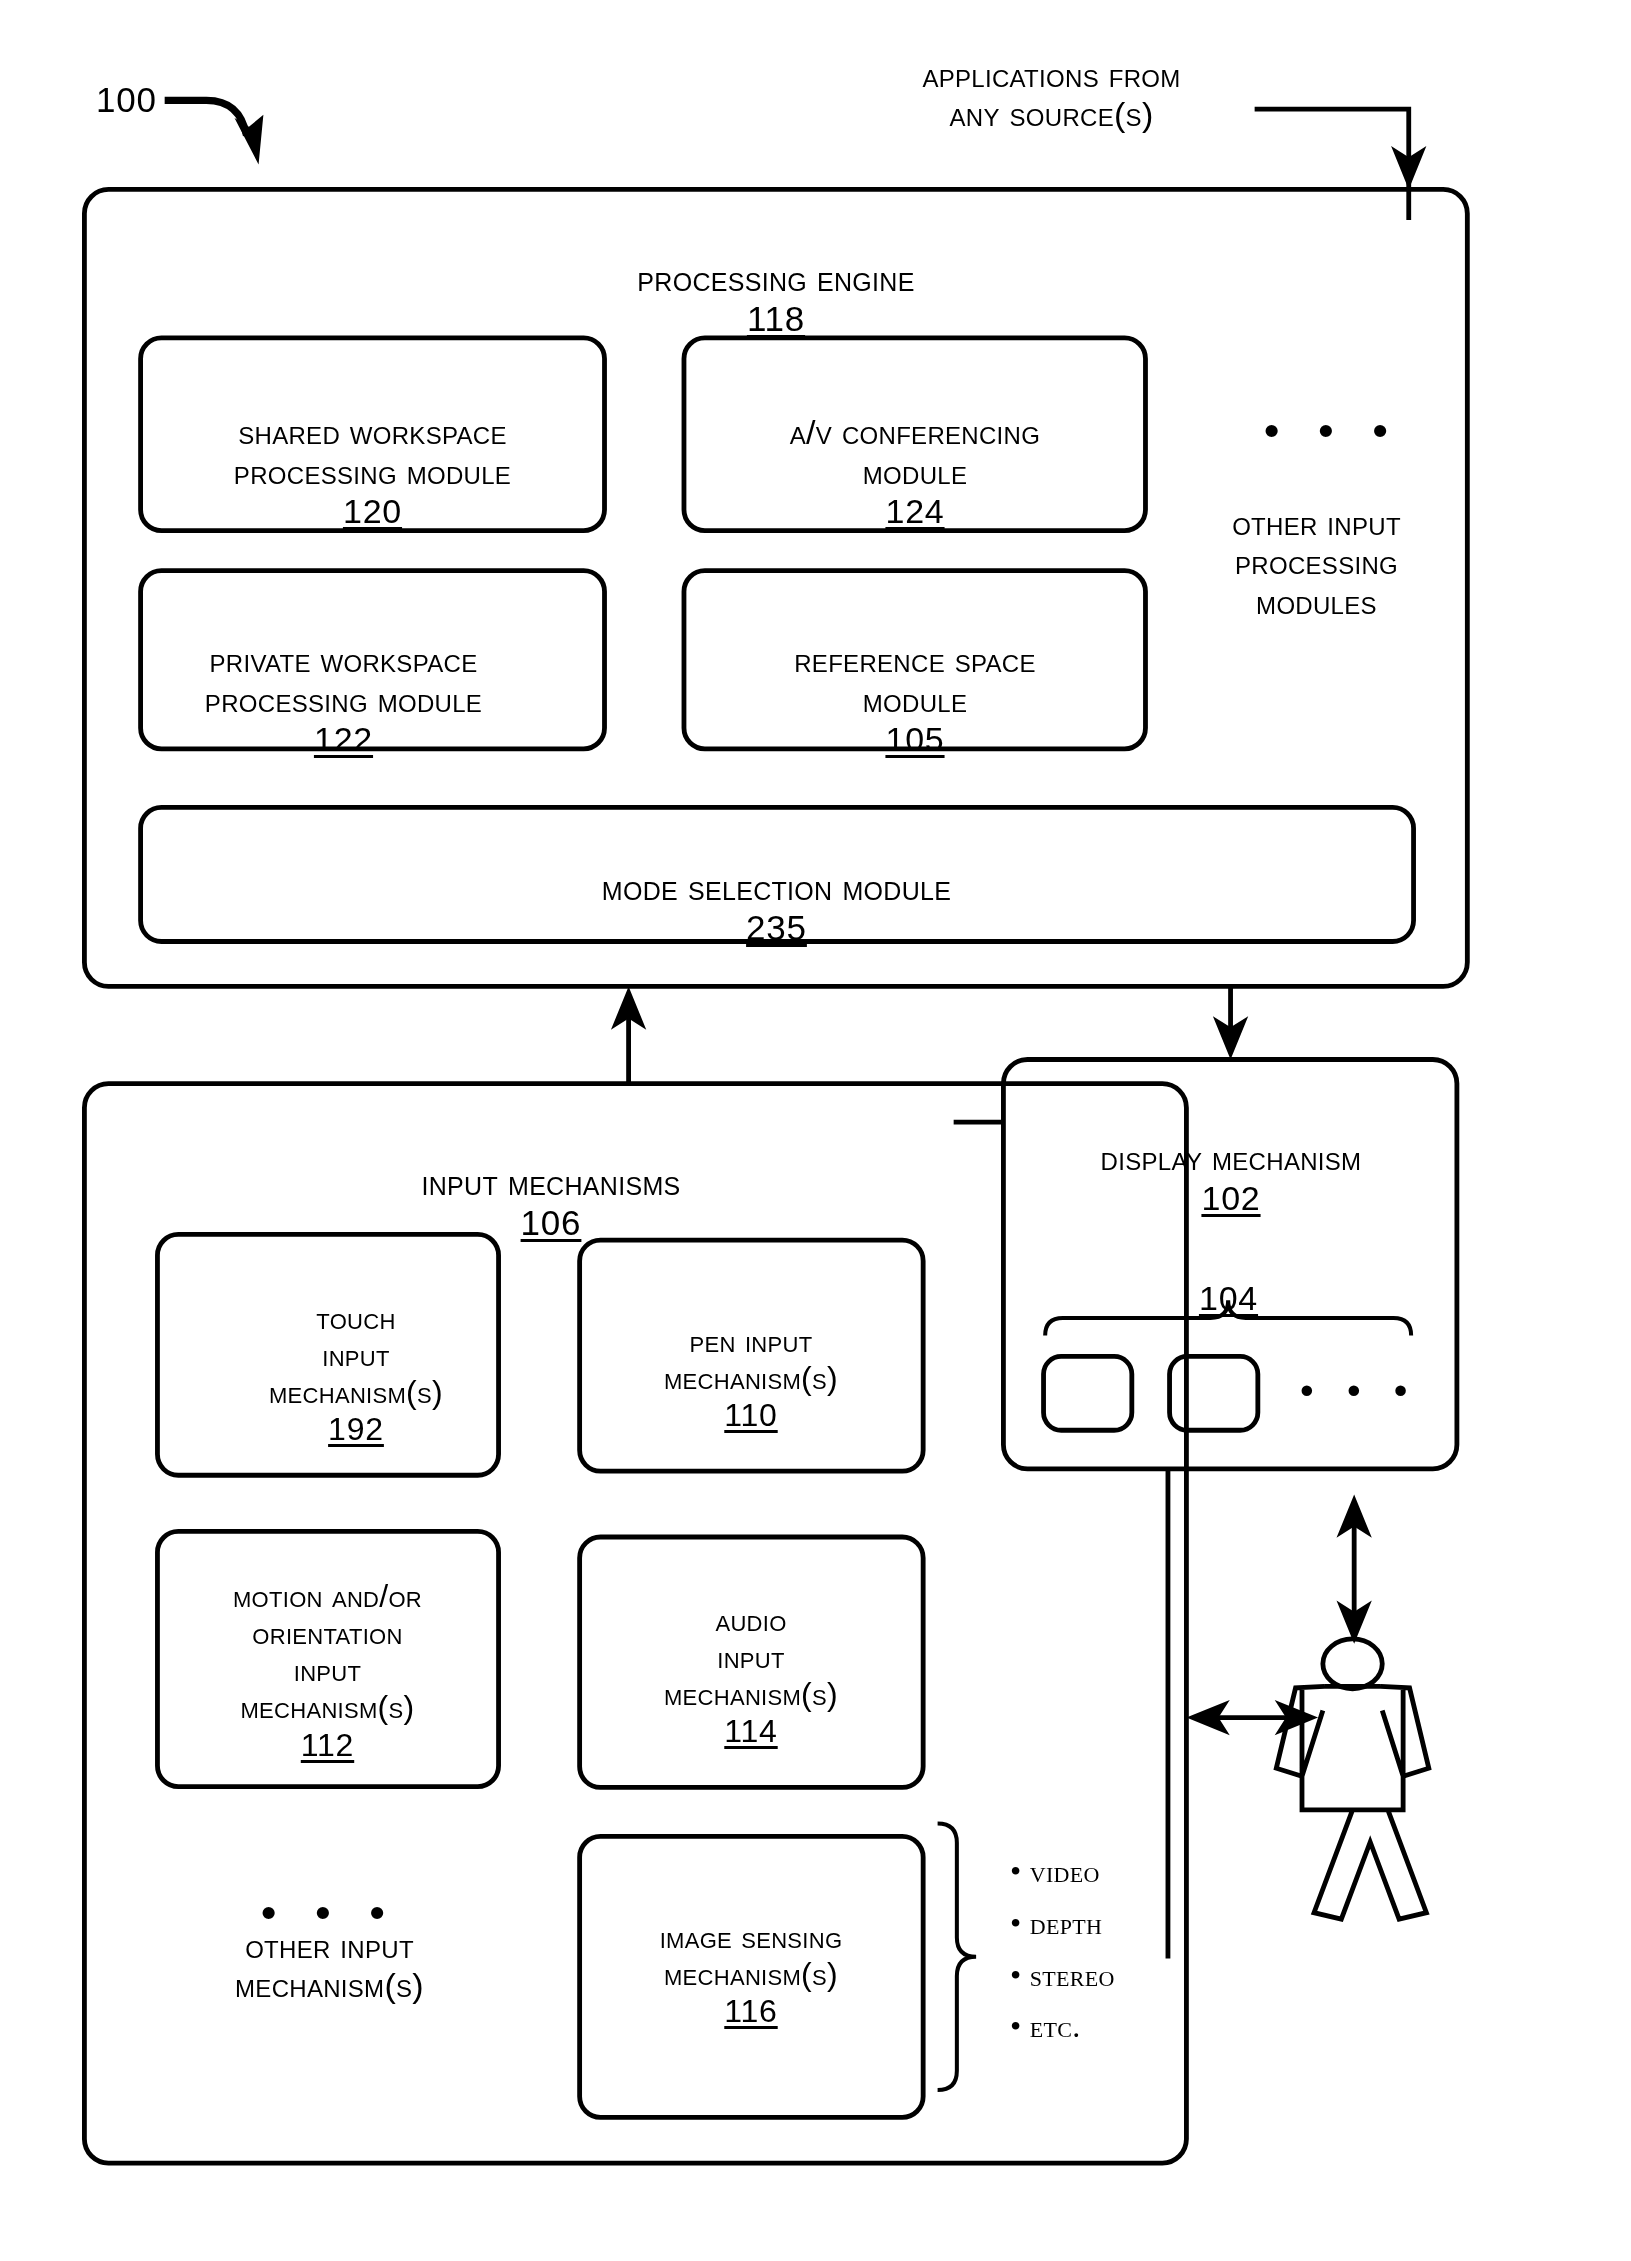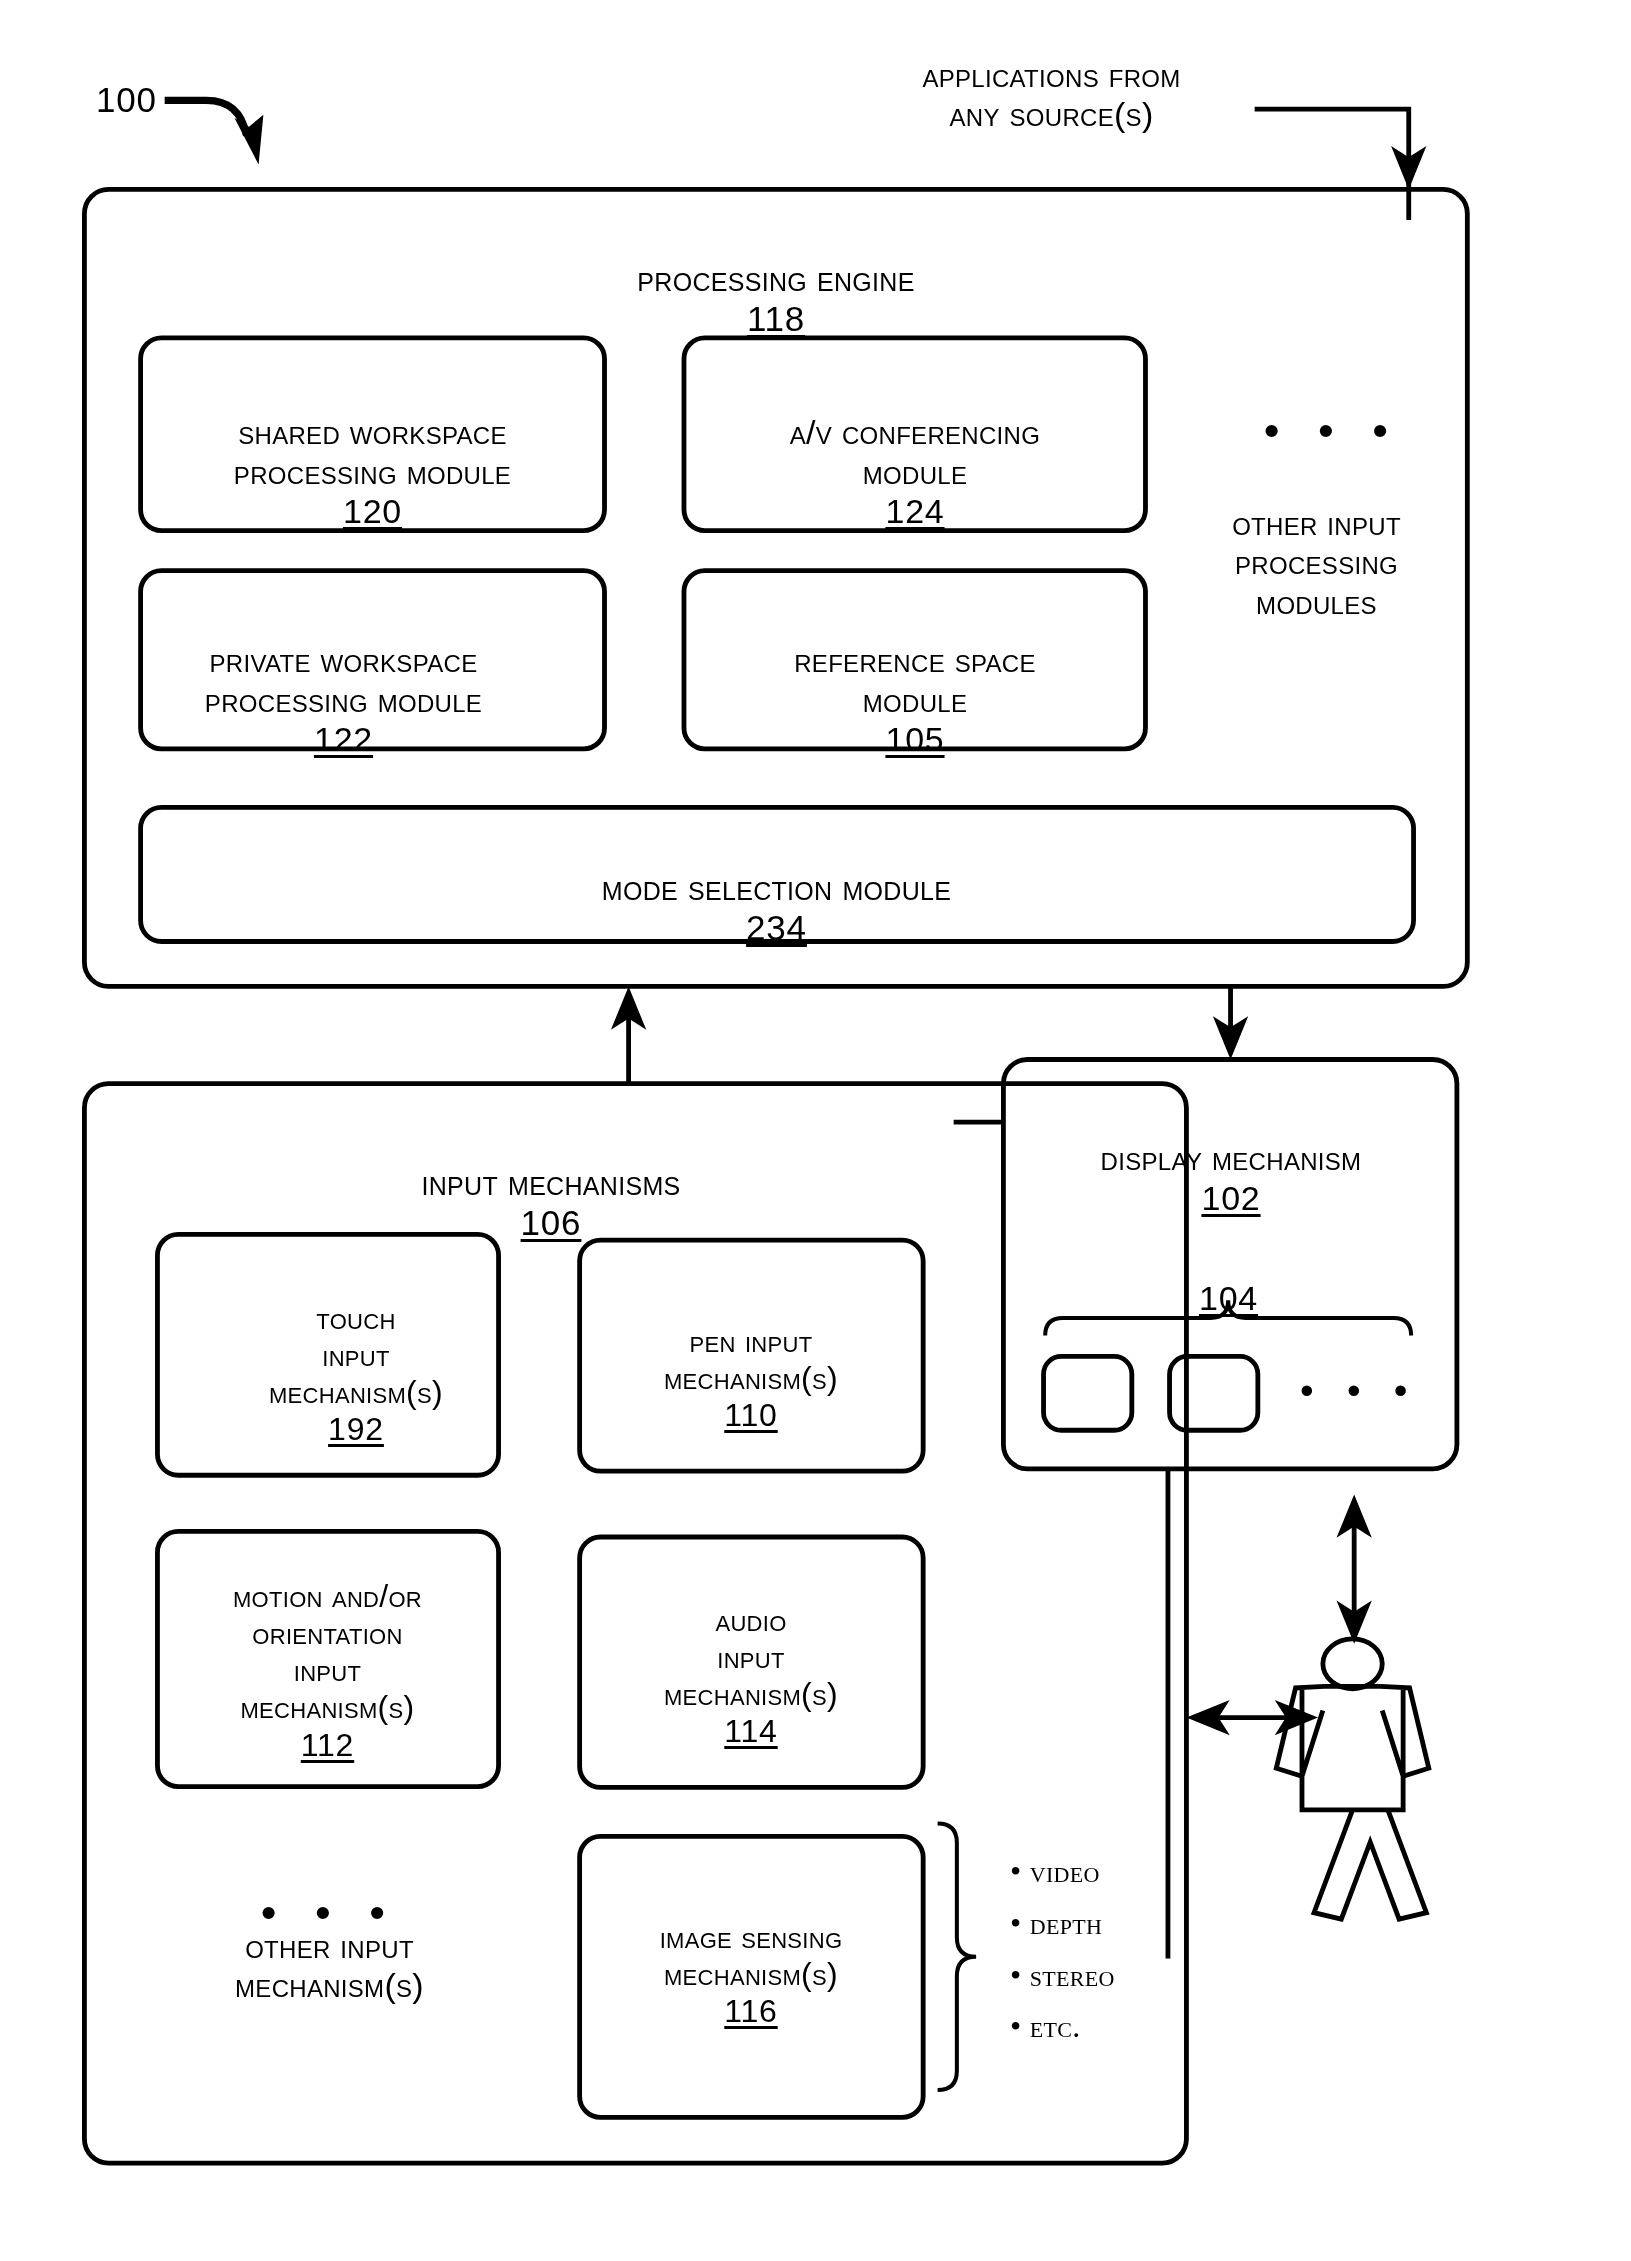--- a/index.html
+++ b/index.html
@@ -183,21 +183,21 @@
     <span class="ref">105</span>
   </div>
 
   <div class="dots" style="left:1236px; top:408px; width:193px; text-align:center;">• • •</div>
   <div class="txt" style="left:1180px; top:504px; width:273px; font-size:34px;">Other Input
 Processing
 Modules</div>
 
   <div class="txt" style="left:144px; top:827px; width:1265px; font-size:35px;">
     <span>Mode Selection Module</span>
-    <span class="ref">234</span>
+    <span class="ref">235</span>
   </div>
 
   <div class="txt" style="left:1007px; top:1100px; width:448px; font-size:34px;">
     <span>Display Mechanism</span>
     <span class="ref">102</span>
   </div>
   <div class="txt" style="left:1108px; top:1240px; width:241px; font-size:34px;">
     <span class="ref">104</span>
   </div>
   <div class="dots" style="left:1300px; top:1371px; width:144px; text-align:left; font-size:39px; letter-spacing:11.2px;">• • •</div>

